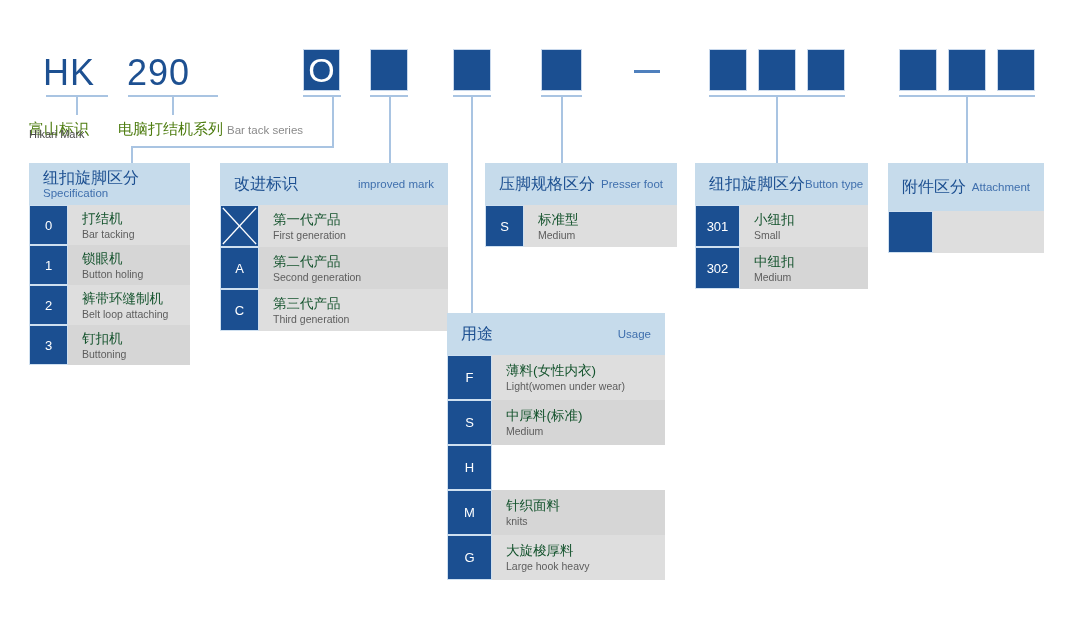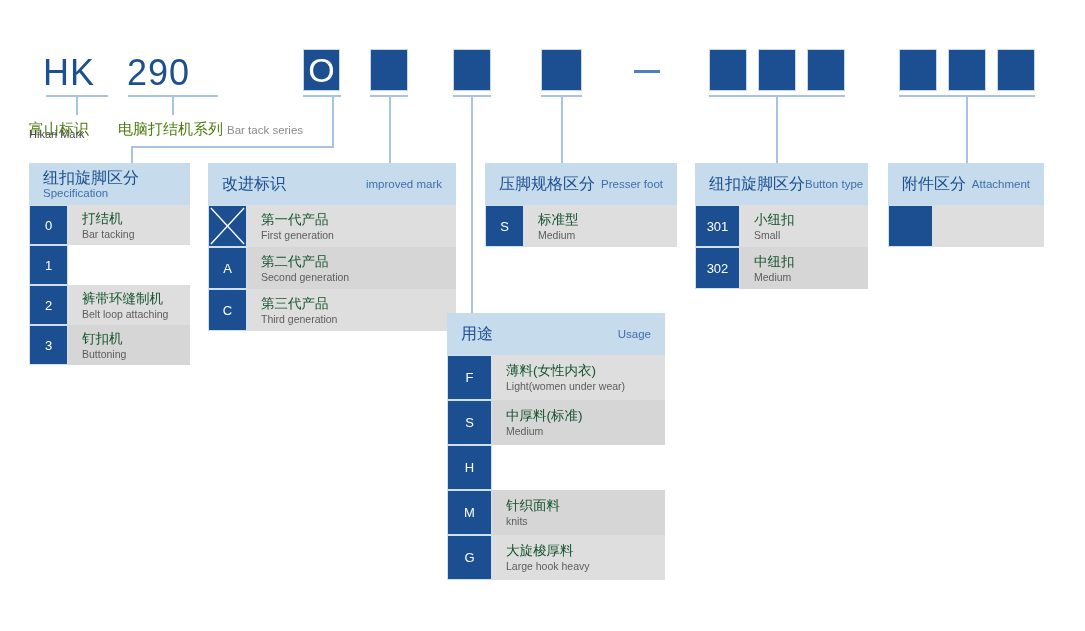--- a/index.html
+++ b/index.html
@@ -124,38 +124,42 @@
   </div>
   <div class="row" style="height:40px;">
     <div class="key" style="width:39px;">0</div>
     <div class="val">
       <div class="v-cn">打结机</div>
       <div class="v-en">Bar tacking</div>
     </div>
   </div>
   <div class="row alt" style="height:40px;">
     <div class="key" style="width:39px;">1</div>
+    <div class="val">
+      <div class="v-cn">锁眼机</div>
+      <div class="v-en">Button holing</div>
+    </div>
   </div>
   <div class="row" style="height:40px;">
     <div class="key" style="width:39px;">2</div>
     <div class="val">
       <div class="v-cn">裤带环缝制机</div>
       <div class="v-en">Belt loop attaching</div>
     </div>
   </div>
   <div class="row alt" style="height:40px;">
     <div class="key" style="width:39px;">3</div>
     <div class="val">
       <div class="v-cn">钉扣机</div>
       <div class="v-en">Buttoning</div>
     </div>
   </div>
 </div>
 
-<div class="panel" style="left:208px;top:163px;width:248px;">
+<div class="panel" style="left:220px;top:163px;width:228px;">
   <div class="panel-head" style="height:42px;">
     <div class="h-cn">改进标识</div>
     <div class="h-en">improved mark</div>
   </div>
   <div class="row" style="height:42px;">
     <div class="key" style="width:39px;">
       <svg class="xmark" viewBox="0 0 39 42">
         <line x1="2" y1="2" x2="37" y2="40" stroke="#ffffff" stroke-width="1.4"></line>
         <line x1="37" y1="2" x2="2" y2="40" stroke="#ffffff" stroke-width="1.4"></line>
       </svg>
@@ -210,21 +214,21 @@
   <div class="row alt" style="height:42px;">
     <div class="key" style="width:45px;">302</div>
     <div class="val">
       <div class="v-cn">中纽扣</div>
       <div class="v-en">Medium</div>
     </div>
   </div>
 </div>
 
 <div class="panel" style="left:888px;top:163px;width:156px;">
-  <div class="panel-head" style="height:42px;">
+  <div class="panel-head" style="height:48px;">
     <div class="h-cn">附件区分</div>
     <div class="h-en">Attachment</div>
   </div>
   <div class="row" style="height:42px;">
     <div class="key" style="width:45px;"></div>
     <div class="val empty">
       <div class="v-cn"></div>
       <div class="v-en"></div>
     </div>
   </div>

